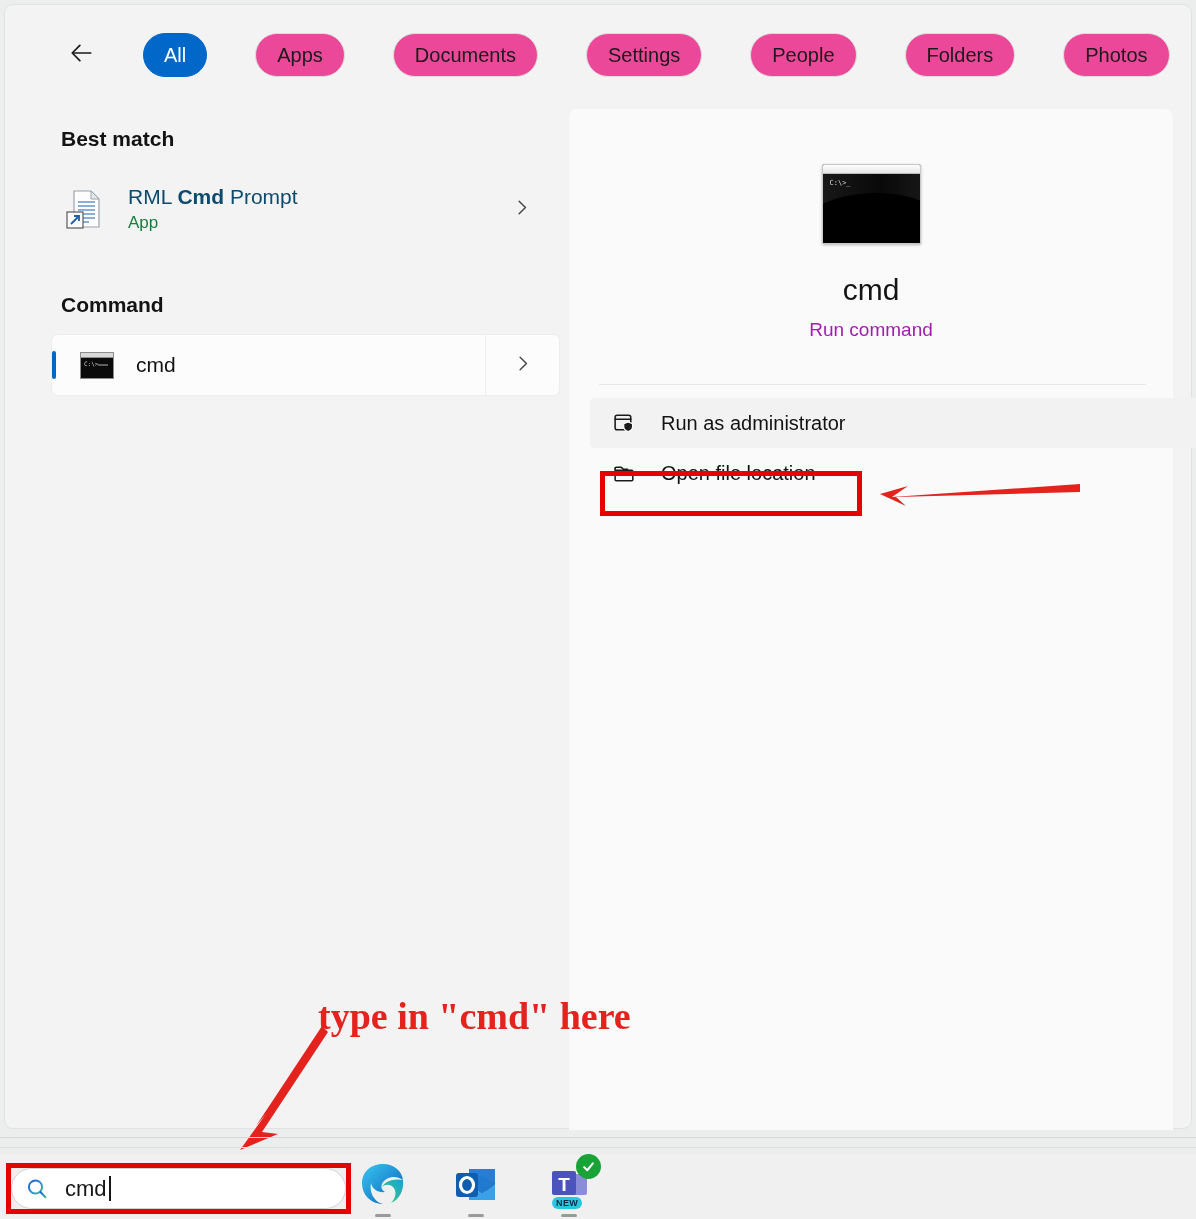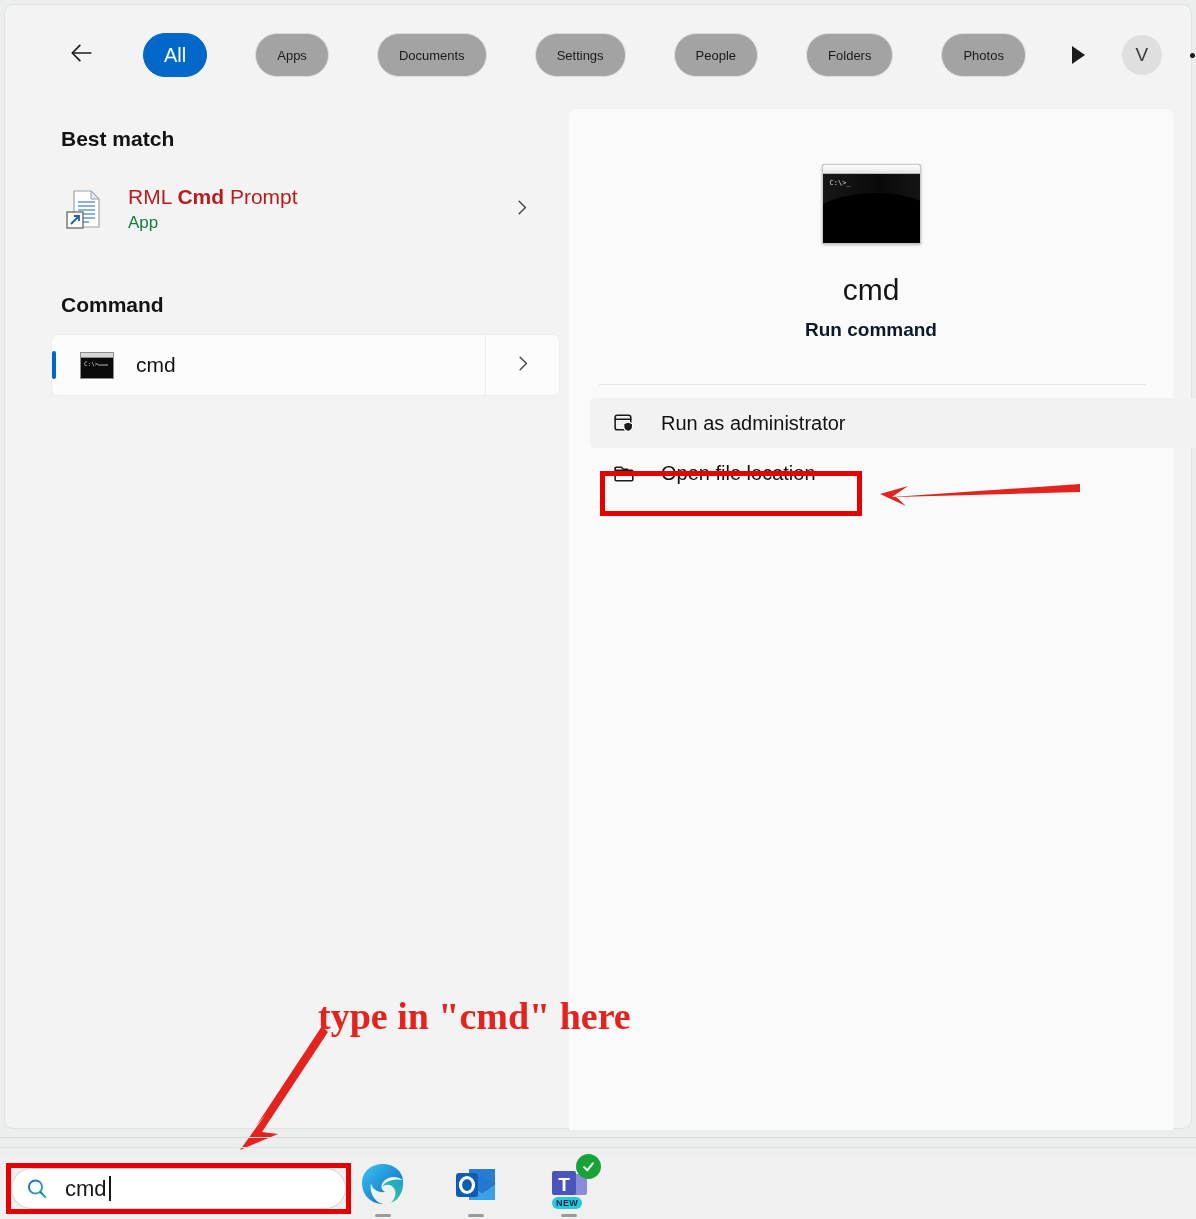--- a/index.html
+++ b/index.html
@@ -29,22 +29,22 @@
   .back-btn {
     width: 40px; height: 40px; margin-left: 56px;
     display: flex; align-items: center; justify-content: center;
     border-radius: 4px; cursor: pointer;
   }
   .back-btn svg { width: 26px; height: 26px; }
   .pill {
     height: 44px; padding: 12px 21px;
     display: flex; align-items: center; justify-content: center;
     border: 1px solid #dcdcdc; border-radius: 22px;
-    background: #a3a3a3; color: #1b1b1b;
-    font-size: 13px; margin-left: 12px;
+    background: #ec4899; color: #1b1b1b;
+    font-size: 20px; margin-left: 12px;
     white-space: nowrap; cursor: pointer;
   }
   .pill.active {
     background: #0168c9; border-color: #0168c9; color: #fff;
     padding: 0 20px; font-size: 20px;
   }
   .topbar-right {
     margin-left: auto; margin-right: 38px;
     display: flex; align-items: center; gap: 26px;
   }
@@ -76,21 +76,21 @@
     margin: 22px 0 0 56px;
     font-size: 21px; font-weight: bold; color: #131313;
   }
   .bestmatch-row {
     display: flex; align-items: center;
     margin: 22px 0 0 47px; width: 507px; height: 72px;
     border-radius: 6px; cursor: pointer;
   }
   .bm-icon { width: 44px; height: 44px; margin-left: 13px; flex: none; position: relative; }
   .bm-text { margin-left: 19px; }
-  .bm-title { font-size: 21px; color: #b91c1c; }
+  .bm-title { font-size: 21px; color: #0c4a6e; }
   .bm-title b { font-weight: bold; }
   .bm-sub { font-size: 17px; color: #15803d; margin-top: 4px; }
   .chev-right { margin-left: auto; margin-right: 28px; }
   .chev-right svg { width: 19px; height: 19px; }
 
   .cmd-row {
     position: relative; margin: 18px 0 0 47px;
     width: 507px; height: 60px;
     background: #fcfcfc; border-radius: 6px;
     display: flex; align-items: center;
@@ -144,21 +144,21 @@
     opacity: .85;
   }
   .console-icon .curve {
     position: absolute; left: -30%; top: 36%; width: 170%; height: 120%;
     background: #000; border-radius: 60% 60% 0 0;
   }
   .prev-title {
     text-align: center; font-size: 30px; color: #141414; margin-top: 29px;
   }
   .prev-sub {
-    text-align: center; font-size: 19px; color: #0f172a; margin-top: 12px; font-weight: bold;
+    text-align: center; font-size: 19px; color: #a21caf; margin-top: 12px;
   }
   .prev-divider {
     margin: 43px 27px 0 30px; height: 1px; background: #e6e6e6;
   }
   .actions { margin-top: 13px; }
   .action-row {
     position: relative;
     display: flex; align-items: center;
     height: 50px; margin: 0 21px 0 21px;
     border-radius: 5px; cursor: pointer;

